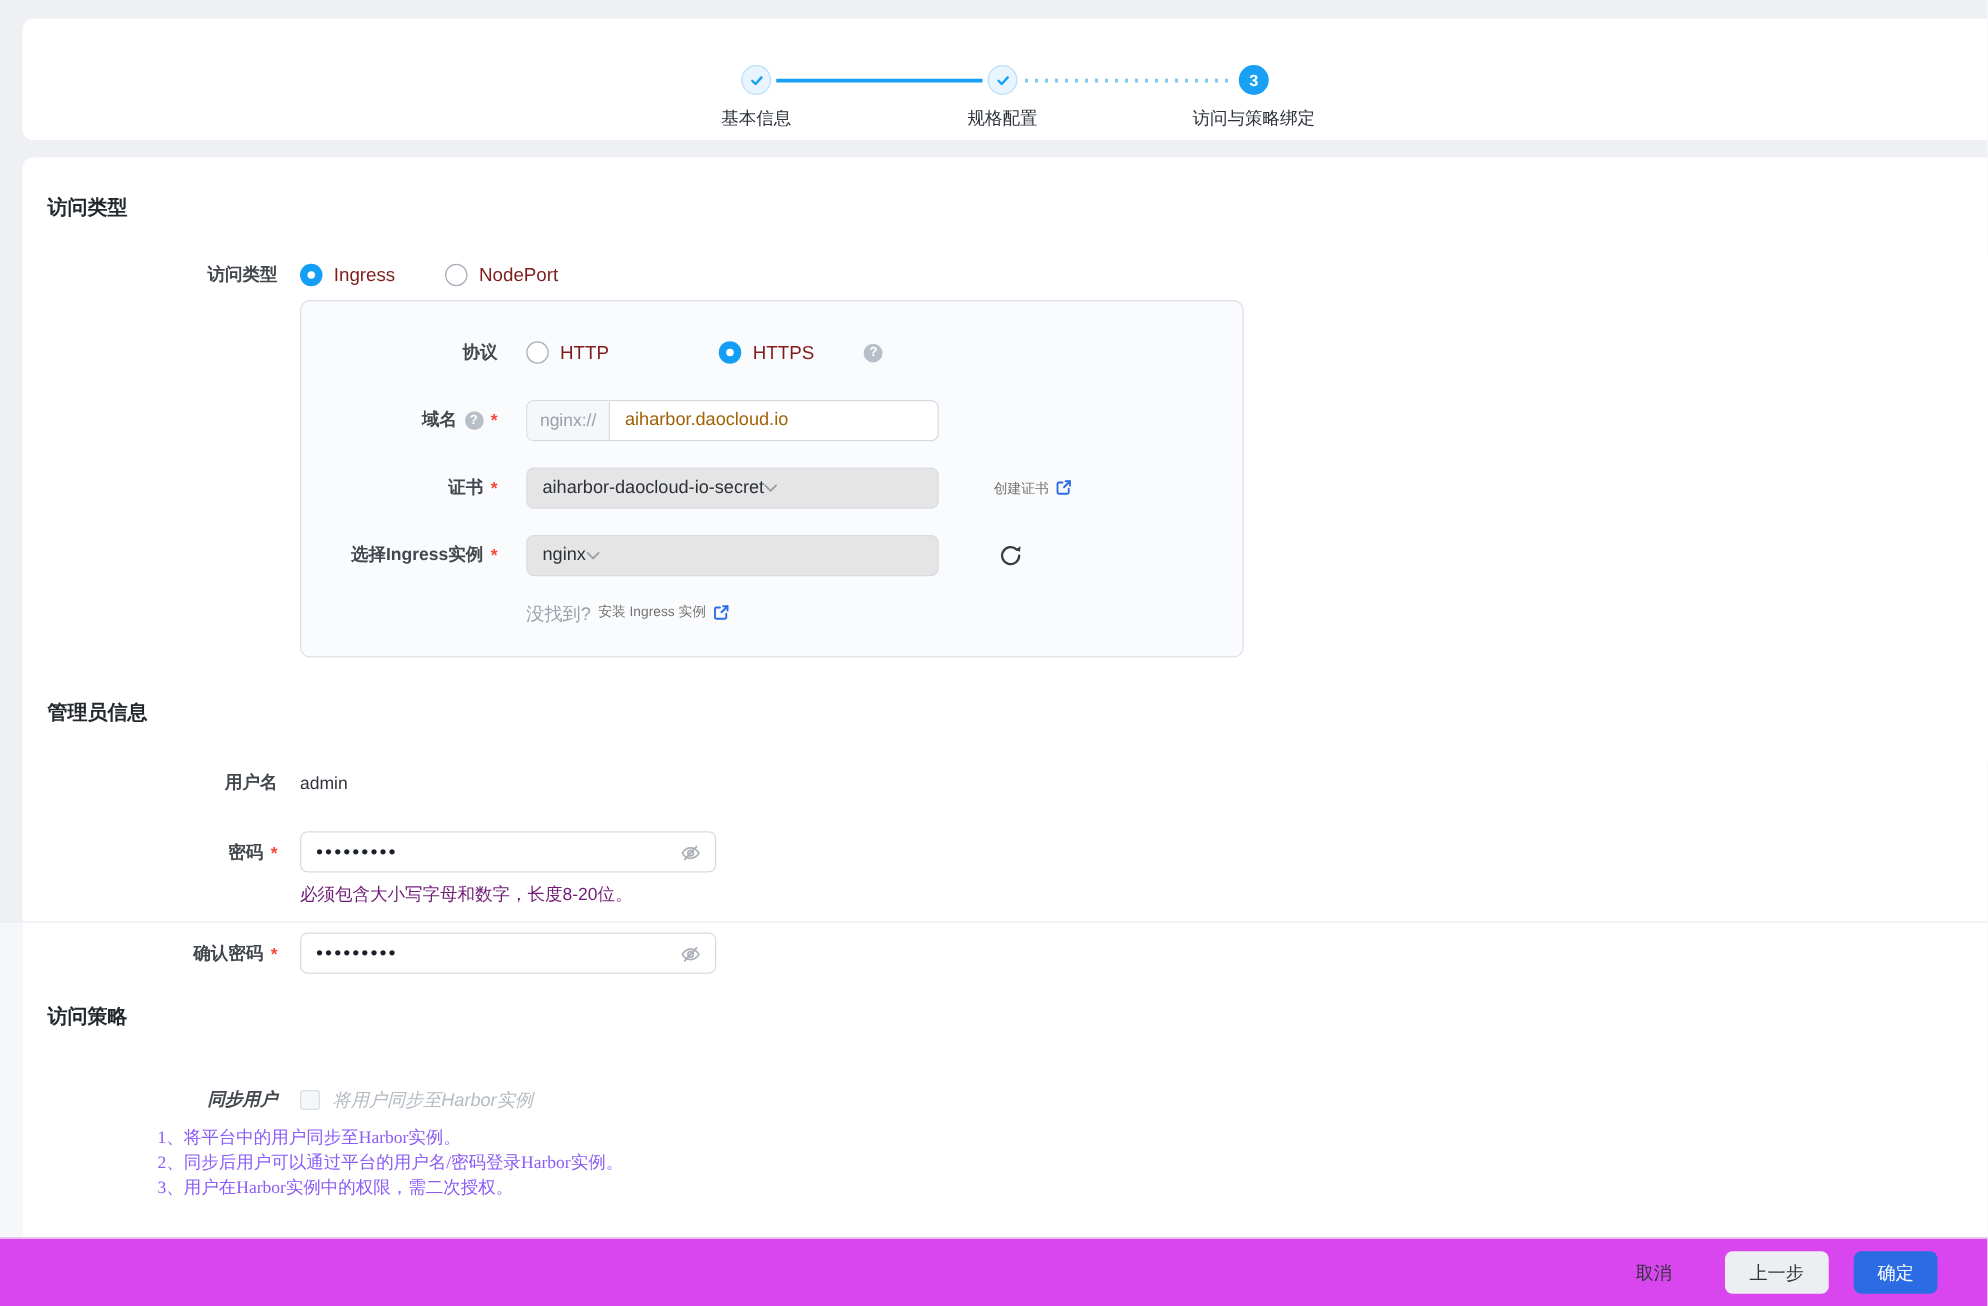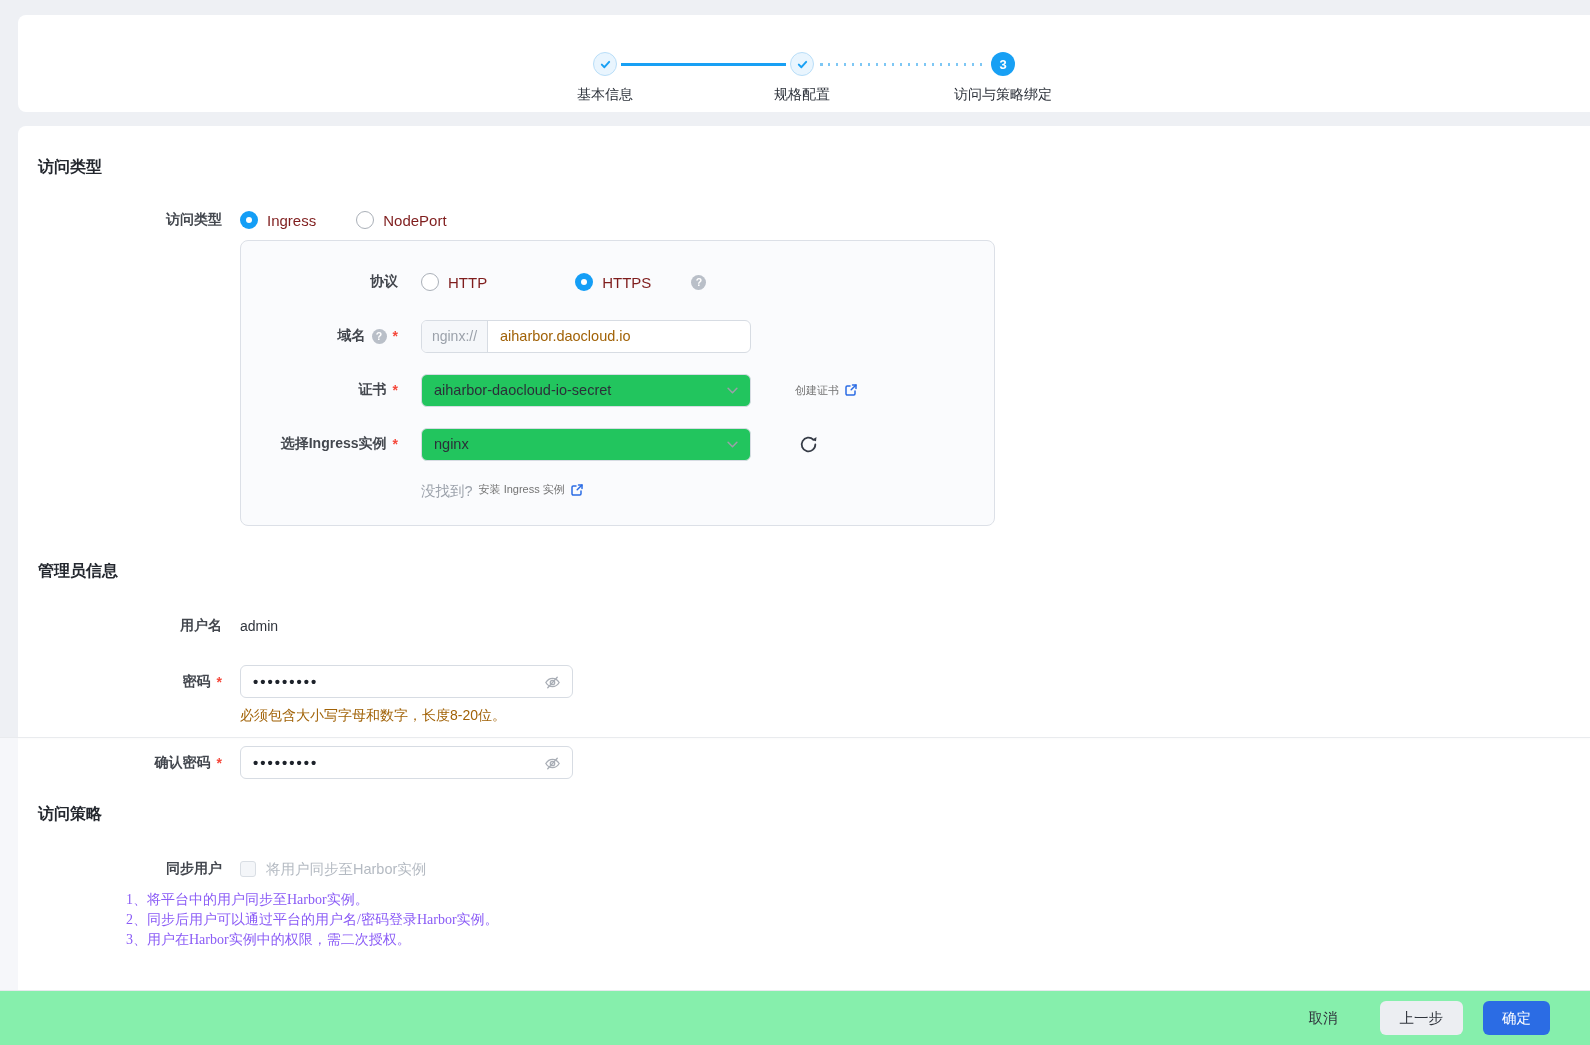--- a/index.html
+++ b/index.html
@@ -54,39 +54,39 @@
   .panel .frow:last-of-type{margin-bottom:0;}
   .panel-helper{margin-left:180px;margin-top:-12px;height:20px;display:flex;align-items:flex-start;gap:6px;font-size:14.5px;}
   .muted{color:#9ba1aa;}
   .link{color:#737373;display:inline-flex;align-items:center;gap:5px;cursor:pointer;text-decoration:none;font-size:11px;}
   
   .tgroup{display:flex;width:330px;height:33px;border:1px solid #d7dce3;border-radius:6px;background:#fff;overflow:hidden;}
   .tprefix{width:66px;flex:none;background:#f5f7fa;border-right:1px solid #d7dce3;color:#9ba1aa;
     display:flex;align-items:center;justify-content:center;font-size:14px;}
   .tval{flex:1;border:none;outline:none;padding:0 12px;font-size:14.5px;color:#a16207;background:transparent;
     font-family:inherit;}
-  .select{width:330px;height:33px;border:1px solid #d7dce3;border-radius:6px;background:#22c55e;
-    display:flex;align-items:center;justify-content:space-between;padding:0 12px;cursor:pointer;}
+  .select{width:330px;height:33px;border:1px solid #d7dce3;border-radius:6px;background:#e5e5e5;
+    display:flex;align-items:center;padding:0 12px;cursor:pointer;}
   .select .sval{font-size:14.5px;color:#2b3039;}
   .pwd{position:relative;width:333px;height:33px;border:1px solid #d7dce3;border-radius:6px;background:#fff;
     display:flex;align-items:center;}
   .pwd input{border:none;outline:none;background:transparent;flex:1;padding:0 34px 0 12px;
     font-size:15px;font-weight:700;letter-spacing:2px;color:#1d222a;font-family:inherit;}
   .eye{position:absolute;right:10px;top:7px;cursor:pointer;display:flex;}
-  .hint{margin-left:202px;margin-top:7px;height:20px;line-height:20px;color:#a16207;font-size:14px;}
+  .hint{margin-left:202px;margin-top:7px;height:20px;line-height:20px;color:#701a75;font-size:14px;}
   .plain-val{font-size:14px;color:#2f343c;}
   
   .checkrow{display:flex;align-items:center;height:24px;}
   .cbox{width:16px;height:16px;border:1px solid #d9dee4;background:#f4f6f9;border-radius:3px;flex:none;}
   .cbox-label{margin-left:10px;color:#b4bac2;font-size:14.5px;}
   .notes{margin-left:88px;margin-top:9px;color:#8b5cf6;font-size:14px;line-height:20px;font-family:Liberation Serif, serif;}
   
   .seam{position:absolute;left:0;right:0;top:737px;height:1px;background:#e9ebee;box-shadow:0 1px 2px rgba(0,0,0,0.03);}
   .strip{position:absolute;left:0;top:738px;width:18px;height:252px;background:#f6f7fa;}
-  .footer{position:absolute;left:0;right:0;top:990px;height:55px;background:#86efac;border-top:1px solid #e7e9ed;
+  .footer{position:absolute;left:0;right:0;top:990px;height:55px;background:#d946ef;border-top:1px solid #e7e9ed;
     display:flex;align-items:center;justify-content:flex-end;padding-right:40px;gap:20px;}
   .btn{height:34px;border:none;border-radius:6px;font-size:14.5px;cursor:pointer;font-family:inherit;}
   .btn-text{background:transparent;color:#2f343c;padding:0 10px;margin-right:12px;}
   .btn-gray{background:#eceef2;color:#2f343c;padding:0 20px;}
   .btn-primary{background:#2b6ce4;color:#fff;padding:0 19px;}
   svg{display:block;}
 </style>
 </head>
 <body>
 
@@ -269,21 +269,21 @@
               <circle cx="10" cy="10" r="2.3"></circle>
               <path d="M5 15.5L15 4.5"></path>
             </svg>
           </span>
         </div>
       </div>
     </div>
 
     <div class="sec-title" style="margin-top:24px;">访问策略</div>
 
-    <div class="frow" style="margin-top:32px;height:24px;">
+    <div class="frow" style="margin-top:43px;height:24px;font-style:italic;">
       <div class="flabel">同步用户</div>
       <div class="fctl checkrow">
         <span class="cbox"></span>
         <span class="cbox-label">将用户同步至Harbor实例</span>
       </div>
     </div>
 
     <div class="notes">
       <div>1、将平台中的用户同步至Harbor实例。</div>
       <div>2、同步后用户可以通过平台的用户名/密码登录Harbor实例。</div>

